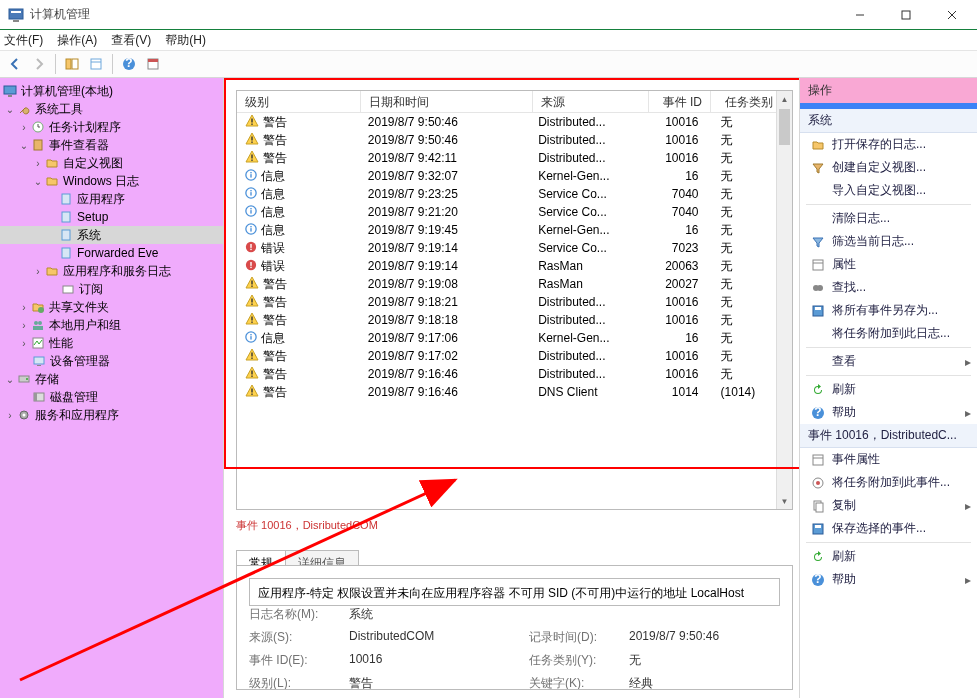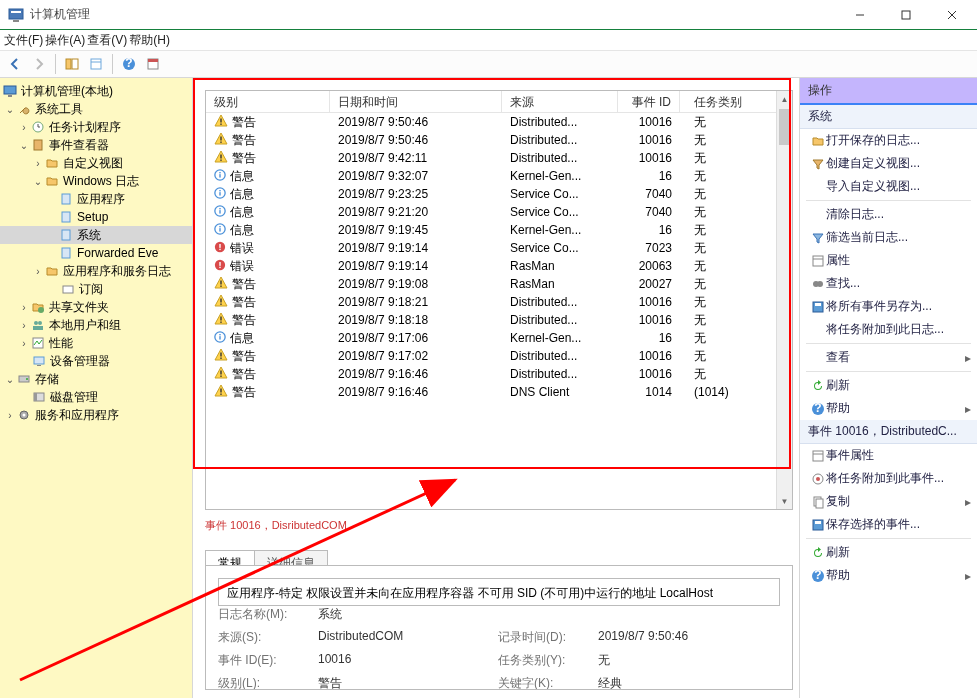--- a/index.html
+++ b/index.html
@@ -7,31 +7,31 @@
 
 
 .titlebar { height: 30px; background: #fff; display: flex; align-items: center; padding: 0 2px; border-bottom: 1px solid #15803d; }
 .titlebar .app-icon { width: 16px; height: 16px; margin: 0 6px; display: inline-block; }
 .titlebar .title { flex: 1; color: #444; }
 .titlebar .wbtns { display: flex; }
 .titlebar .wbtn { width: 46px; height: 30px; display: flex; align-items: center; justify-content: center; color: #555; }
 .titlebar .wbtn svg { width: 10px; height: 10px; }
 
 
-.menubar { height: 20px; display: flex; align-items: center; padding: 0 4px; gap: 2px; color: #222; }
+.menubar { height: 20px; display: flex; align-items: center; padding: 0 4px; gap: 14px; color: #222; }
 .menubar span { cursor: default; }
 
 
 .toolbar { height: 28px; border-top: 1px solid #e5e5e5; border-bottom: 1px solid #d7d7d7; display: flex; align-items: center; padding: 0 4px; gap: 2px; background: #fcfcfc; }
 .tbtn { width: 22px; height: 22px; display: flex; align-items: center; justify-content: center; border: 1px solid transparent; }
 .tsep { width: 1px; height: 20px; background: #ccc; margin: 0 3px; }
 
 
 .main { display: flex; height: calc(698px - 30px - 20px - 28px); }
-.tree-pane { width: 193px; border-right: 1px solid #d7d7d7; overflow: hidden; padding-top: 4px; background: #fef9c3; }
+.tree-pane { width: 224px; border-right: 1px solid #d7d7d7; overflow: hidden; padding-top: 4px; background: #f0abfc; }
 .center-pane { flex: 1; background: #fff; position: relative; overflow: hidden; }
 .actions-pane { width: 178px; border-left: 1px solid #d7d7d7; background: #fff; display: flex; flex-direction: column; }
 
 
 .tree-row { display: flex; align-items: center; height: 18px; white-space: nowrap; padding-right: 2px; cursor: default; }
 .tw { width: 12px; text-align: center; color: #555; font-size: 10px; display: inline-block; }
 .tree-row .ticon { width: 16px; height: 16px; margin-right: 3px; display: inline-flex; align-items: center; justify-content: center; }
 .tree-row.selected { background: #d7d7d7; }
 .tree-row.selected .tlabel { }
 
@@ -57,23 +57,23 @@
 .detail-caption { position: absolute; left: 12px; top: 440px; right: 6px; height: 16px; font-size: 11px; color: #c33; }
 .tabs { position: absolute; left: 12px; top: 464px; display: flex; }
 .tab { padding: 4px 12px; border: 1px solid #bbb; border-bottom: none; background: #fff; margin-right: -1px; margin-top: 8px; }
 .tab.inactive { background: #f4f4f4; color: #555; }
 .detail-body { position: absolute; left: 12px; top: 487px; right: 6px; bottom: 8px; border: 1px solid #bbb; background: #fff; padding: 12px; overflow: hidden; }
 .msgbox { border: 1px solid #bbb; padding: 6px 8px; margin-bottom: 0; height: 28px; white-space: nowrap; overflow: hidden; }
 .dgrid { display: grid; grid-template-columns: 100px 180px 100px 180px; row-gap: 6px; }
 .dl { color: #737373; } .dv { color: #333; }
 
 
-.actions-header { background: #c4b5fd; border-bottom: 2px solid #3b82f6; padding: 4px 8px; font-weight: 400; color: #333; }
+.actions-header { background: #f9a8d4; border-bottom: 6px solid #3b82f6; padding: 4px 8px; font-weight: 400; color: #333; }
 .act-section { background: #eef3fb; padding: 3px 8px; font-size: 12px; color: #224; border-bottom: 1px solid #d7e0ef; white-space: nowrap; overflow: hidden; }
-.act-item { display: flex; align-items: center; padding: 3px 6px 3px 10px; color: #224; cursor: default; white-space: nowrap; }
+.act-item { display: flex; align-items: center; gap: 6px; padding: 3px 6px 3px 10px; color: #224; cursor: default; white-space: nowrap; }
 .act-item .aicon { width: 16px; height: 16px; display: inline-flex; align-items: center; justify-content: center; }
 .act-sep { height: 1px; background: #e2e2e2; margin: 2px 6px; }
 
 
 .arrow-svg { position: absolute; left: 0; top: 0; pointer-events: none; z-index: 50; }
 
 
 .ico-warn { width: 14px; height: 14px; }
 .ico-info { width: 12px; height: 12px; }
 .ico-err  { width: 12px; height: 12px; }

